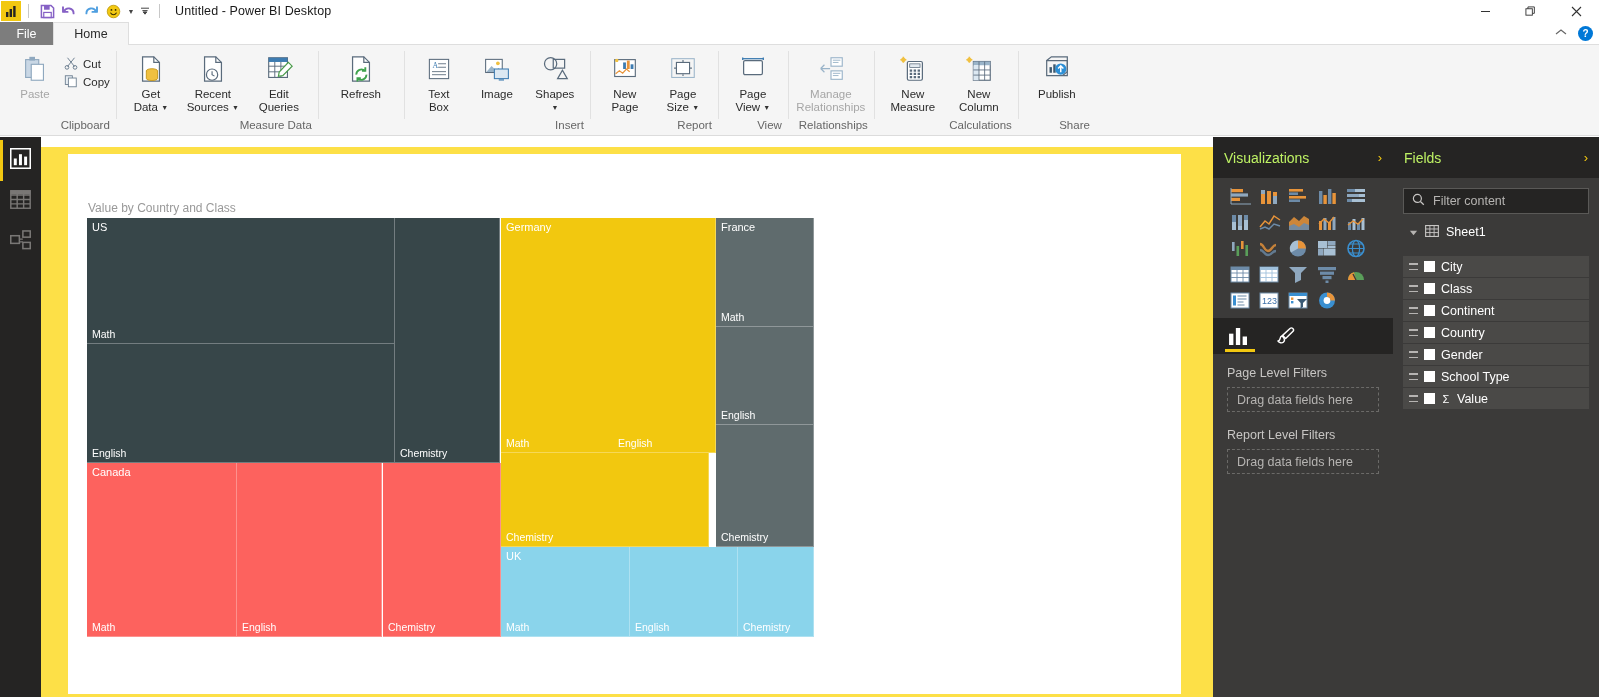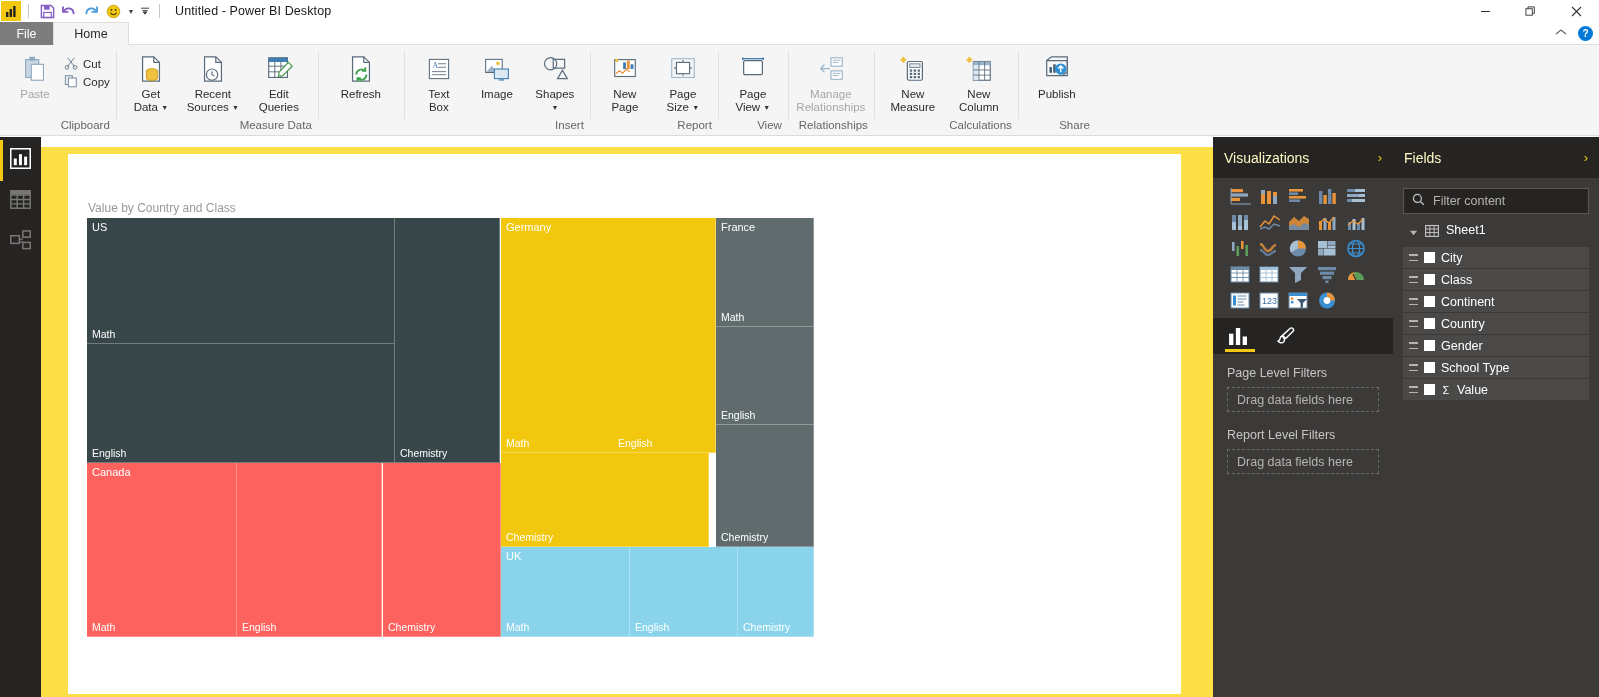--- a/index.html
+++ b/index.html
@@ -171,21 +171,21 @@
 
   
   .vis-panel {
     position: absolute; top: 137px; left: 1213px;
     width: 180px; height: 560px; background: #3b3a39;
   }
   .panel-head {
     height: 41px; background: #252423; display: flex;
     align-items: center; padding: 0 11px; justify-content: space-between;
   }
-  .panel-head .ttl { font-size: 14px; color: #fef9c3; }
+  .panel-head .ttl { font-size: 14px; color: #bef264; }
   .panel-head .chev { font-size: 13px; color: #f2c811; }
   .vis-grid {
     padding: 6px 5px 5px 14px; display: grid;
     grid-template-columns: repeat(5, 28px); gap: 1px 1px;
   }
   .vicon {
     width: 28px; height: 25px; display: flex;
     align-items: center; justify-content: center;
   }
   .vis-tabs {
@@ -210,22 +210,22 @@
     position: absolute; top: 137px; left: 1393px;
     width: 206px; height: 560px; background: #3b3a39;
   }
   .fields-body { padding: 10px 10px 0 10px; }
   .filter-box {
     height: 26px; background: #252423; border: 1px solid #5a5957;
     display: flex; align-items: center; padding-left: 8px; gap: 8px;
   }
   .filter-box .ph { font-size: 12.5px; color: #b6b4b2; }
   .table-node {
-    display: flex; gap: 7px;
-    padding: 9px 0 6px 6px;
+    display: flex; align-items: center; gap: 7px;
+    padding: 9px 0 15px 6px;
   }
   .table-node .nm { font-size: 12.5px; color: #ffffff; }
   .field-row {
     height: 21px; background: #4a4947; display: flex;
     align-items: center; gap: 6px; padding-left: 6px;
     margin-bottom: 1px;
   }
   .field-row .nm { font-size: 12.5px; color: #ffffff; }
   .fr-drag {
     width: 9px; height: 7px; display: flex; flex-direction: column;

